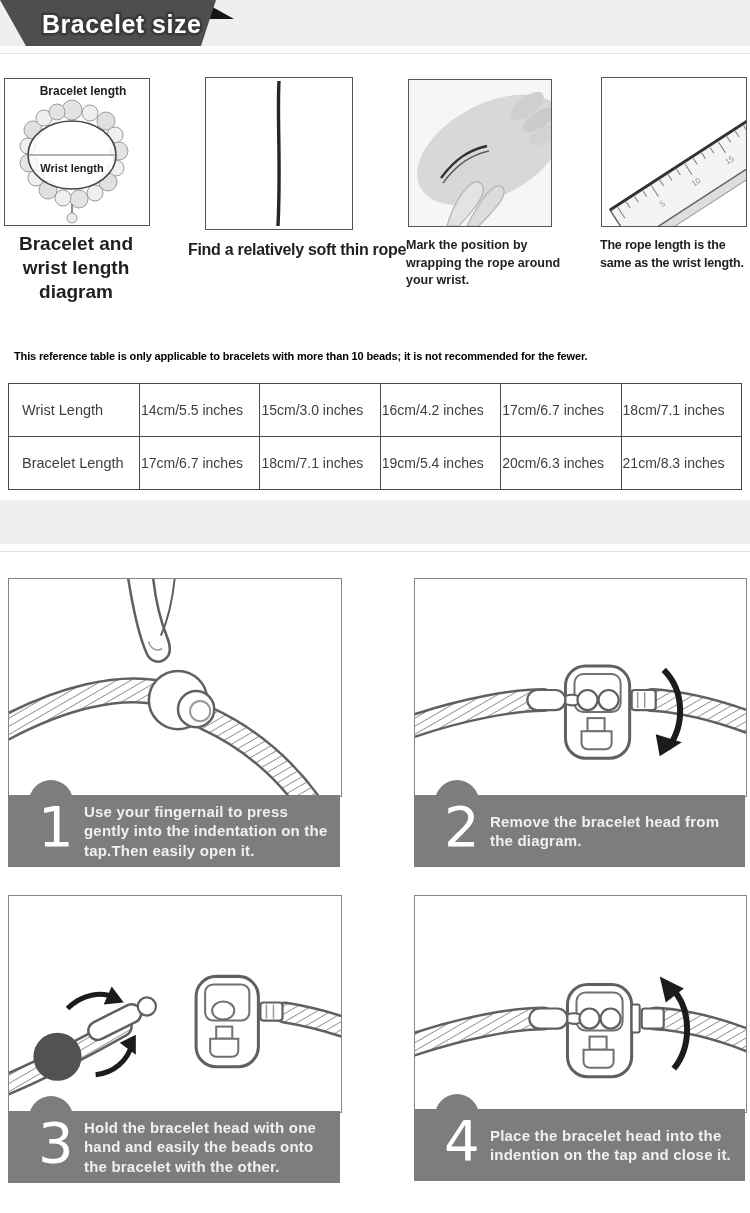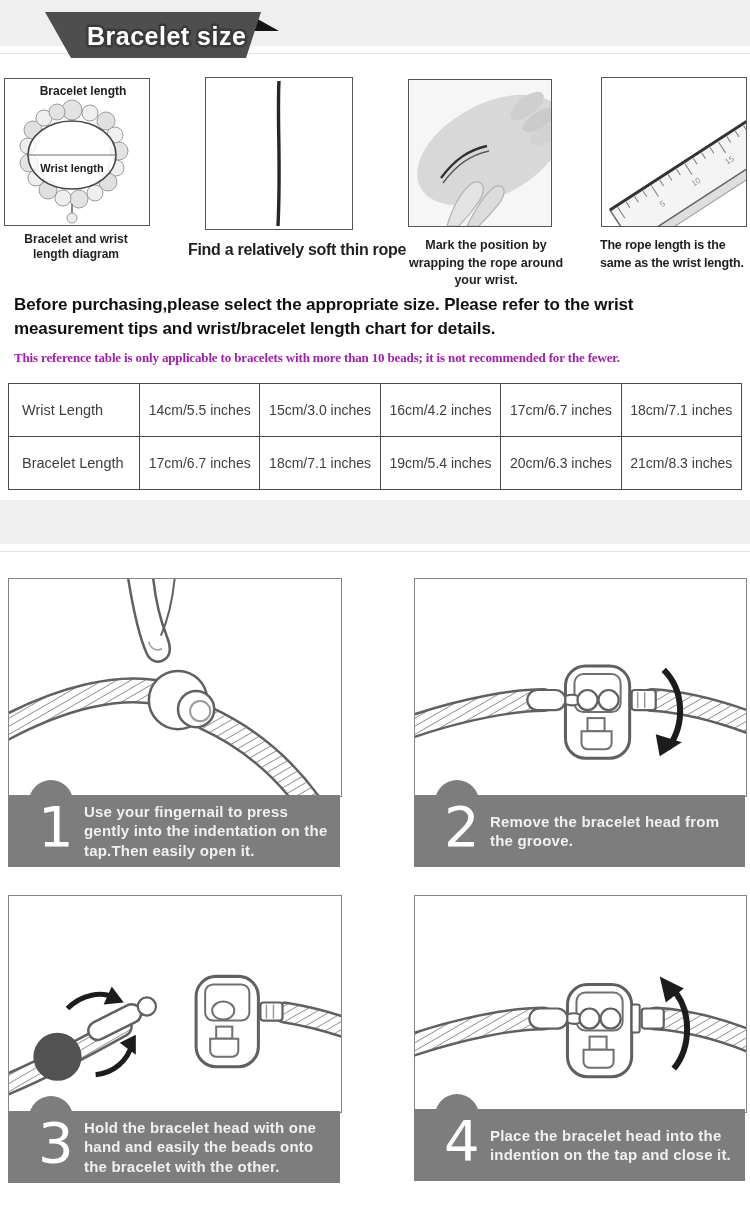--- a/index.html
+++ b/index.html
@@ -8,45 +8,45 @@
   
   .strip{position:absolute;left:0;right:0;height:46px;background:#efefef;}
   .divline{position:absolute;left:0;right:0;height:1px;background:#e4e4e4;}
   .banner{position:absolute;left:0;width:260px;height:52px;}
   
   .pbox{position:absolute;background:#fff;border:1px solid #555;overflow:hidden;}
   .pcap{position:absolute;color:#1f1f1f;font-weight:700;}
   
   .intro{position:absolute;left:14px;width:724px;font-size:17px;font-weight:700;color:#101010;
          line-height:1.42;letter-spacing:-0.1px;}
-  .note{position:absolute;left:14px;font-size:13px;font-weight:700;color:#a21caf;white-space:nowrap;
-        letter-spacing:-0.15px;font-family:Liberation Serif, serif;}
+  .note{position:absolute;left:14px;font-size:11px;font-weight:700;color:#000000;white-space:nowrap;
+        letter-spacing:-0.15px;}
   
   table.sizes{position:absolute;left:8px;top:383px;width:734px;border-collapse:collapse;background:#fff;}
-  table.sizes td{border:1px solid #4a4a4a;height:50px;font-size:14px;color:#3e3e3e;text-align:center;}
+  table.sizes td{border:1px solid #4a4a4a;height:50px;font-size:14px;color:#3e3e3e;}
   table.sizes td.rowlabel{text-align:left;padding-left:13px;width:116px;font-size:14.5px;}
   
   .imgbox{position:absolute;background:#fff;border:1px solid #858585;}
   .imgbox svg{display:block;width:100%;height:100%;}
   .stepcap{position:absolute;height:72px;background:#7d7d7d;}
   .bump{position:absolute;top:-15px;left:21px;width:44px;height:30px;border-radius:22px 22px 0 0;background:#7d7d7d;}
   .stepnum{position:absolute;left:30px;top:4px;font-size:56px;line-height:1;color:#ffffff;
            font-family:"DejaVu Sans",sans-serif;font-weight:400;}
   .steptxt{position:absolute;left:76px;right:10px;top:0;bottom:0;display:flex;align-items:center;
            font-size:15px;font-weight:700;line-height:1.28;letter-spacing:.2px;color:#f0f0f0;}
   .svgcapfont{font-family:"Liberation Sans",sans-serif;}
 </style>
 </head>
 <body>
 
 <div id="page">
 
   <div class="strip" style="top:0;"></div>
   <div class="divline" style="top:53px;"></div>
-  <div class="banner" style="top:12px;margin-left:45px;">
+  <div class="banner" style="top:0;">
     <svg width="260" height="52" viewBox="0 0 260 52">
       <polygon points="200,0 234,19 206,19" fill="#151515"></polygon>
       <polygon points="0,0 216,0 201,46 26,46" fill="#4e4e4e"></polygon>
       <text class="svgcapfont" x="42" y="33" font-size="25" font-weight="bold" fill="#ffffff" stroke="#3a3a3a" stroke-width="5" paint-order="stroke" stroke-linejoin="round" letter-spacing="0.5">Bracelet size</text>
     </svg>
   </div>
 
   <div class="pbox" style="left:4px;top:78px;width:144px;height:146px;">
     <svg viewBox="0 0 144 146" width="144" height="146">
       <g stroke="#9b9b9b" stroke-width="1">
@@ -69,21 +69,21 @@
           <circle cx="52" cy="33" r="8" fill="#e3e3e3"></circle>
       </g>
       <line x1="67" y1="125" x2="67" y2="134" stroke="#8a8a8a" stroke-width="2"></line>
       <circle cx="67" cy="139" r="5" fill="#ececec" stroke="#9b9b9b"></circle>
       <ellipse cx="67" cy="76" rx="44" ry="34" fill="rgba(255,255,255,0.78)" stroke="#444" stroke-width="1.6"></ellipse>
       <line x1="23" y1="76" x2="111" y2="76" stroke="#6d6d6d" stroke-width="1.2"></line>
       <text class="svgcapfont" x="78" y="16" font-size="12" font-weight="bold" fill="#1d1d1d" text-anchor="middle">Bracelet length</text>
       <text class="svgcapfont" x="67" y="93" font-size="11" font-weight="bold" fill="#1d1d1d" text-anchor="middle">Wrist length</text>
     </svg>
   </div>
-  <div class="pcap" style="left:10px;top:232px;width:132px;font-size:12px;text-align:center;line-height:1.25;">Bracelet and wrist length diagram</div>
+  <div class="pcap" style="left:10px;top:232px;width:132px;font-size:19px;text-align:center;line-height:1.25;">Bracelet and wrist length diagram</div>
 
   <div class="pbox" style="left:205px;top:77px;width:146px;height:151px;">
     <svg viewBox="0 0 146 151" width="146" height="151">
       <path d="M73,3 C71,40 75,85 72,148" stroke="#262626" stroke-width="3.4" fill="none"></path>
     </svg>
   </div>
   <div class="pcap" style="left:188px;top:241px;width:184px;font-size:16px;white-space:nowrap;letter-spacing:-0.3px;">Find a relatively soft thin rope</div>
 
   <div class="pbox" style="left:408px;top:79px;width:142px;height:146px;">
     <svg viewBox="0 0 142 146" width="142" height="146">
@@ -91,21 +91,21 @@
       <ellipse cx="82" cy="70" rx="80" ry="46" transform="rotate(-28 82 70)" fill="#d8d8d8"></ellipse>
       <ellipse cx="118" cy="26" rx="20" ry="9" transform="rotate(-38 118 26)" fill="#cfcfcf"></ellipse>
       <ellipse cx="130" cy="40" rx="19" ry="8" transform="rotate(-32 130 40)" fill="#cbcbcb"></ellipse>
       <ellipse cx="136" cy="55" rx="17" ry="8" transform="rotate(-26 136 55)" fill="#d2d2d2"></ellipse>
       <path d="M32,98 C46,79 60,70 78,66" stroke="#303030" stroke-width="2.4" fill="none"></path>
       <path d="M34,103 C48,84 62,75 80,71" stroke="#5a5a5a" stroke-width="1.4" fill="none"></path>
       <path d="M38,146 C44,126 52,112 62,104 C67,100 73,102 74,107 C76,114 69,123 63,131 C57,139 52,143 50,146 Z" fill="#e3e3e3" stroke="#b3b3b3" stroke-width="1.2"></path>
       <path d="M58,146 C66,130 74,116 84,108 C89,104 95,106 95,111 C96,118 88,126 82,133 C76,140 72,143 70,146 Z" fill="#dcdcdc" stroke="#b3b3b3" stroke-width="1.2"></path>
     </svg>
   </div>
-  <div class="pcap" style="left:406px;top:237px;width:160px;font-size:12.5px;line-height:1.4;text-align:center;">Mark the position by wrapping the rope around your wrist.</div>
+  <div class="pcap" style="left:406px;top:237px;width:160px;font-size:12.5px;line-height:1.4;">Mark the position by wrapping the rope around your wrist.</div>
 
   <div class="pbox" style="left:601px;top:77px;width:144px;height:148px;">
     <svg viewBox="0 0 144 148" width="144" height="148">
       <g transform="translate(8,132) rotate(-33)">
         <rect x="0" y="40" width="230" height="9" fill="#dedede" stroke="#9a9a9a" stroke-width="1"></rect>
         <rect x="0" y="0" width="230" height="40" fill="#f4f4f4" stroke="#666" stroke-width="1.5"></rect>
         <line x1="0" y1="0" x2="230" y2="0" stroke="#333" stroke-width="3"></line>
         <g stroke="#7a7a7a" stroke-width="1">
           <line x1="8" y1="2" x2="8" y2="15"></line>
             <line x1="18" y1="2" x2="18" y2="9"></line>
@@ -132,21 +132,20 @@
           <text x="45" y="26">5</text>
             <text x="83" y="26">10</text>
             <text x="123" y="26">15</text>
             <text x="163" y="26">20</text>
         </g>
       </g>
     </svg>
   </div>
   <div class="pcap" style="left:600px;top:237px;width:156px;font-size:12.5px;line-height:1.4;letter-spacing:-0.2px;">The rope length is the same as the wrist length.</div>
 
-  <div class="intro" style="top:293px;">Before purchasing,please select the appropriate size. Please refer to the wrist measurement tips and wrist/bracelet length chart for details.</div>
   <div class="note" style="top:350px;">This reference table is only applicable to bracelets with more than 10 beads; it is not recommended for the fewer.</div>
 
   <table class="sizes">
     <tbody>
         <tr>
       <td class="rowlabel">Wrist Length</td>
       <td>14cm/5.5 inches</td>
       <td>15cm/3.0 inches</td>
       <td>16cm/4.2 inches</td>
       <td>17cm/6.7 inches</td>
@@ -219,21 +218,21 @@
       <rect x="216" y="110" width="24" height="20" rx="3" fill="#fff" stroke="#606060" stroke-width="2.2"></rect>
       <line x1="222" y1="112" x2="222" y2="128" stroke="#9a9a9a" stroke-width="1.5"></line>
       <line x1="229" y1="112" x2="229" y2="128" stroke="#9a9a9a" stroke-width="1.5"></line>
       <path d="M248,90 C268,110 270,144 252,168" stroke="#1c1c1c" stroke-width="6" fill="none"></path>
       <polygon points="244,176 266,162 240,154" fill="#1c1c1c"></polygon>
     </svg>
   </div>
   <div class="stepcap" style="left:414px;top:795px;width:331px;">
     <div class="bump"></div>
     <div class="stepnum">2</div>
-    <div class="steptxt">Remove the bracelet head from the groove.</div>
+    <div class="steptxt">Remove the bracelet head from the diagram.</div>
   </div>
 
   <div class="imgbox" style="left:8px;top:895px;width:332px;height:216px;">
     <svg viewBox="0 0 330 215">
       <defs>
         <pattern id="h3" patternUnits="userSpaceOnUse" width="7" height="7" patternTransform="rotate(60)">
           <rect width="7" height="7" fill="#ffffff"></rect>
           <line x1="0" y1="0" x2="0" y2="7" stroke="#8f8f8f" stroke-width="1.8"></line>
         </pattern>
       </defs>

